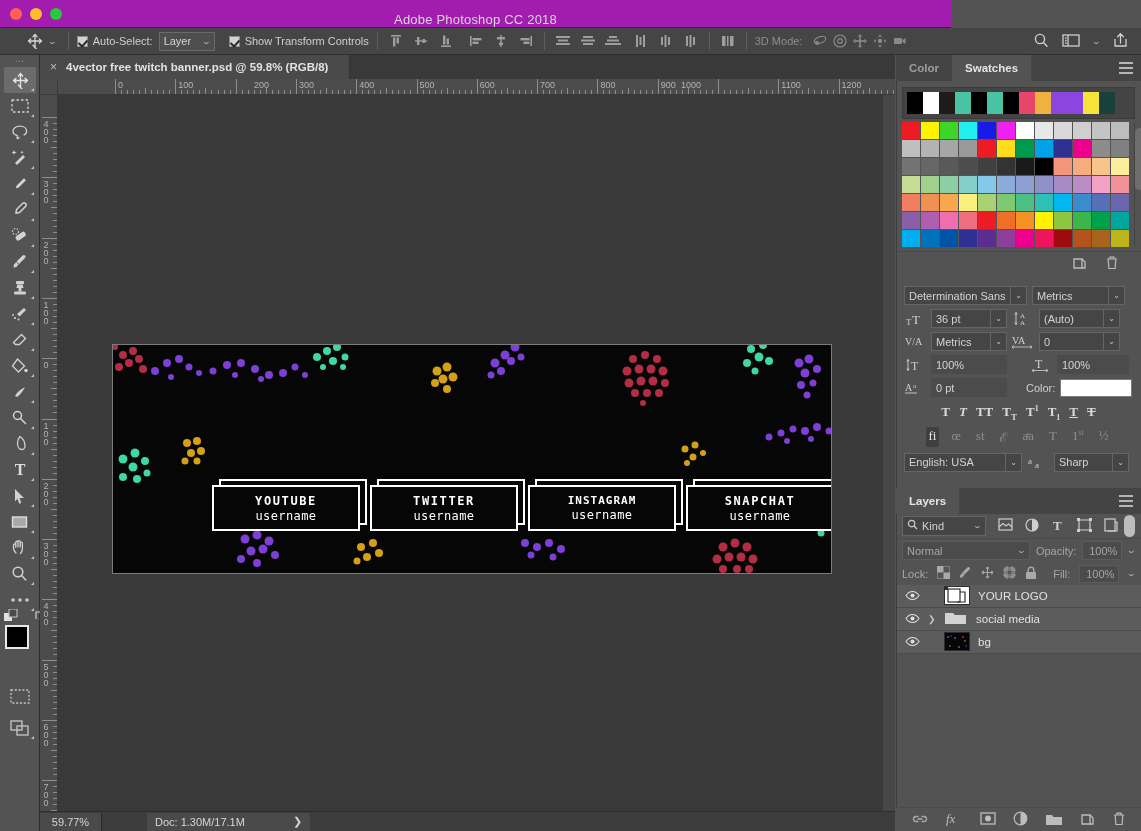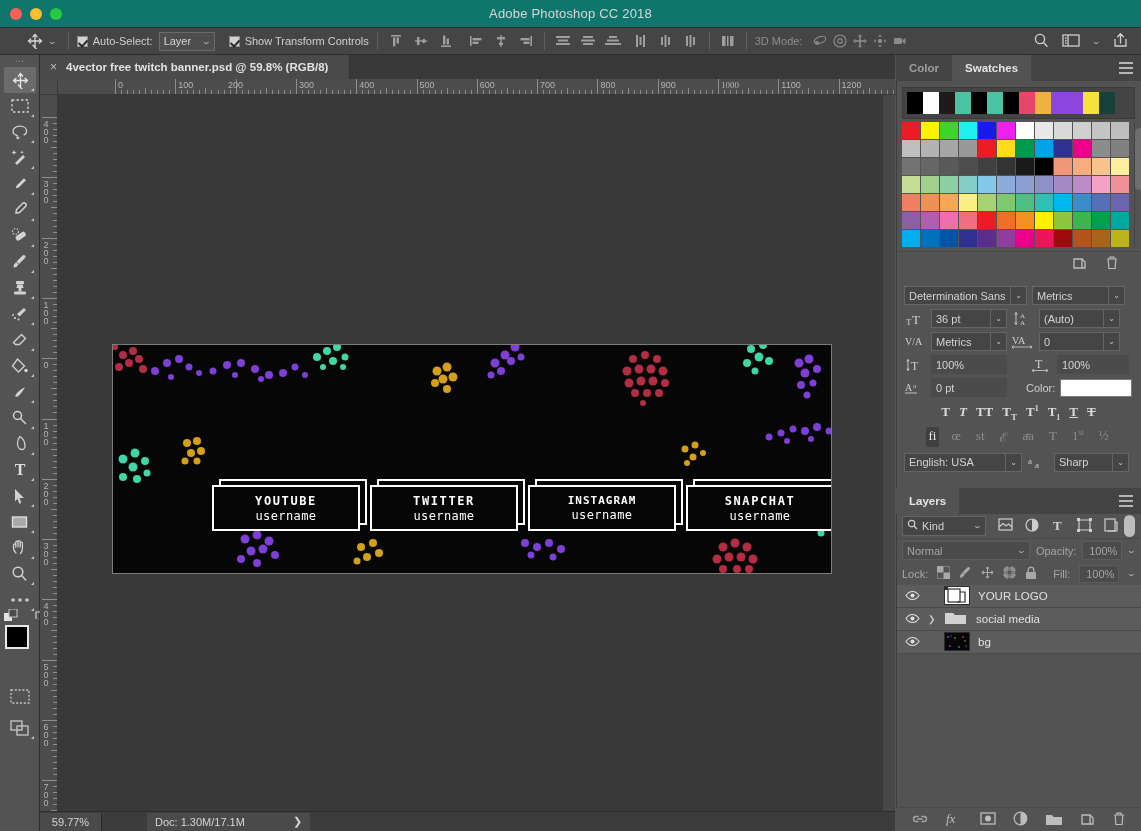--- a/index.html
+++ b/index.html
@@ -9,24 +9,24 @@
     font-family: "Liberation Sans", sans-serif;
     font-size: 11px;
     color: #c8c8c8;
     overflow: hidden;
     -webkit-font-smoothing: antialiased;
   }
   .app { position: relative; width: 1141px; height: 831px; }
 
   
   .titlebar {
-    position: absolute; left: 0; top: 0; width: 1141px; height: 28px;
-    background: #0f766e;
+    position: absolute; left: 0; top: 0; width: 951px; height: 28px;
+    background: #a21caf;
     border-bottom: 1px solid #2b2b2b;
-    display: flex; align-items: center;
+    display: flex; align-items: flex-end;
   }
   .traffic { position: absolute; left: 10px; top: 8px; display: flex; gap: 8px; }
   .dot { width: 12px; height: 12px; border-radius: 50%; }
   .dot.r { background: #ff5f57; }
   .dot.y { background: #febc2e; }
   .dot.g { background: #28c840; }
   .title-text {
     width: 100%; text-align: center; color: #d8d8d8;
     font-size: 13px; letter-spacing: .2px;
   }
@@ -772,21 +772,21 @@
       <div class="rh-tick" style="left: 177.6px; height: 15px;"></div>
       <div class="rh-tick" style="left: 183.63px; height: 4px;"></div>
       <div class="rh-tick" style="left: 189.66px; height: 4px;"></div>
       <div class="rh-tick" style="left: 195.69px; height: 4px;"></div>
       <div class="rh-tick" style="left: 201.72px; height: 4px;"></div>
       <div class="rh-tick" style="left: 207.75px; height: 6px;"></div>
       <div class="rh-tick" style="left: 213.78px; height: 4px;"></div>
       <div class="rh-tick" style="left: 219.81px; height: 4px;"></div>
       <div class="rh-tick" style="left: 225.84px; height: 4px;"></div>
       <div class="rh-tick" style="left: 231.87px; height: 4px;"></div>
-      <div class="rh-lab" style="left: 170px;">200</div>
+      <div class="rh-lab" style="left: 196px;">200</div>
       <div class="rh-tick" style="left: 237.9px; height: 15px;"></div>
       <div class="rh-tick" style="left: 243.93px; height: 4px;"></div>
       <div class="rh-tick" style="left: 249.96px; height: 4px;"></div>
       <div class="rh-tick" style="left: 255.99px; height: 4px;"></div>
       <div class="rh-tick" style="left: 262.02px; height: 4px;"></div>
       <div class="rh-tick" style="left: 268.05px; height: 6px;"></div>
       <div class="rh-tick" style="left: 274.08px; height: 4px;"></div>
       <div class="rh-tick" style="left: 280.11px; height: 4px;"></div>
       <div class="rh-tick" style="left: 286.14px; height: 4px;"></div>
       <div class="rh-tick" style="left: 292.17px; height: 4px;"></div>
@@ -860,21 +860,21 @@
       <div class="rh-tick" style="left: 660px; height: 15px;"></div>
       <div class="rh-tick" style="left: 666.03px; height: 4px;"></div>
       <div class="rh-tick" style="left: 672.06px; height: 4px;"></div>
       <div class="rh-tick" style="left: 678.09px; height: 4px;"></div>
       <div class="rh-tick" style="left: 684.12px; height: 4px;"></div>
       <div class="rh-tick" style="left: 690.15px; height: 6px;"></div>
       <div class="rh-tick" style="left: 696.18px; height: 4px;"></div>
       <div class="rh-tick" style="left: 702.21px; height: 4px;"></div>
       <div class="rh-tick" style="left: 708.24px; height: 4px;"></div>
       <div class="rh-tick" style="left: 714.27px; height: 4px;"></div>
-      <div class="rh-lab" style="left: 663px; font-family: Liberation Serif, serif;">1000</div>
+      <div class="rh-lab" style="left: 623px;">1000</div>
       <div class="rh-tick" style="left: 720.3px; height: 15px;"></div>
       <div class="rh-tick" style="left: 726.33px; height: 4px;"></div>
       <div class="rh-tick" style="left: 732.36px; height: 4px;"></div>
       <div class="rh-tick" style="left: 738.39px; height: 4px;"></div>
       <div class="rh-tick" style="left: 744.42px; height: 4px;"></div>
       <div class="rh-tick" style="left: 750.45px; height: 6px;"></div>
       <div class="rh-tick" style="left: 756.48px; height: 4px;"></div>
       <div class="rh-tick" style="left: 762.51px; height: 4px;"></div>
       <div class="rh-tick" style="left: 768.54px; height: 4px;"></div>
       <div class="rh-tick" style="left: 774.57px; height: 4px;"></div>

